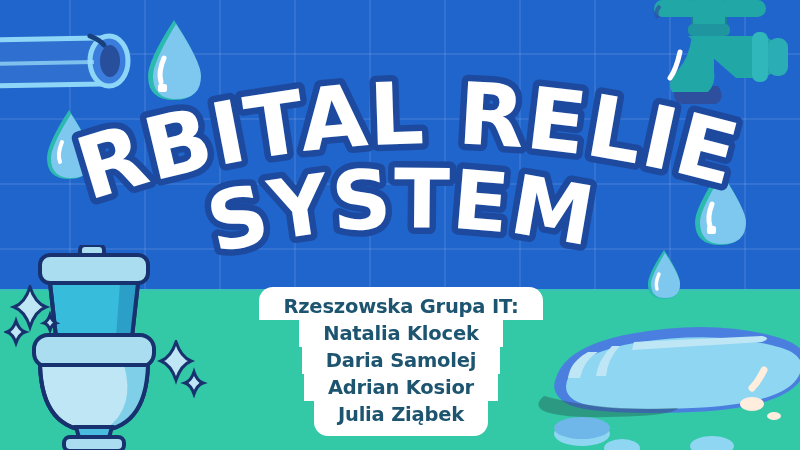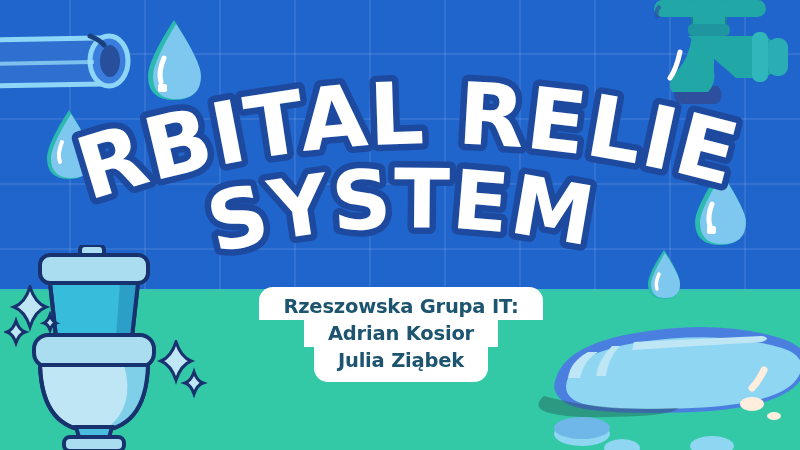--- a/index.html
+++ b/index.html
@@ -190,17 +190,19 @@
         <textPath href="#arc1" startOffset="50%" text-anchor="middle">ORBITAL RELIEF</textPath>
       </text>
       <text class="t-stroke" font-size="82">
         <textPath href="#arc2" startOffset="50%" text-anchor="middle">SYSTEM</textPath>
       </text>
     </svg>
   </div>
 
   <div class="credits">
     <div class="credits-line">Rzeszowska Grupa IT:</div>
+    <div class="credits-line">Natalia Klocek</div>
+    <div class="credits-line">Daria Samolej</div>
     <div class="credits-line">Adrian Kosior</div>
     <div class="credits-line">Julia Ziąbek</div>
   </div>
 
 </div>
 
 </body></html>

